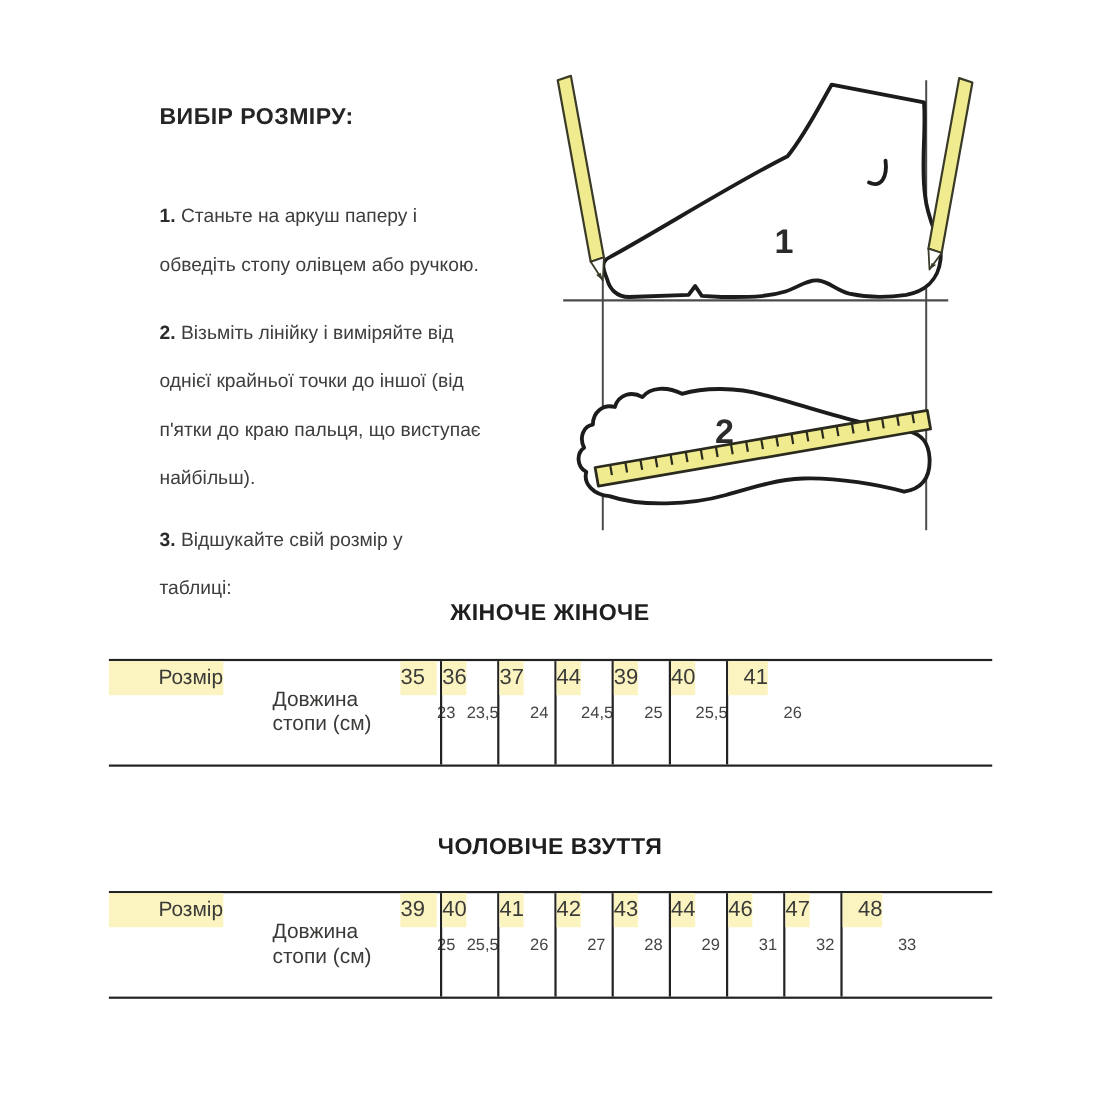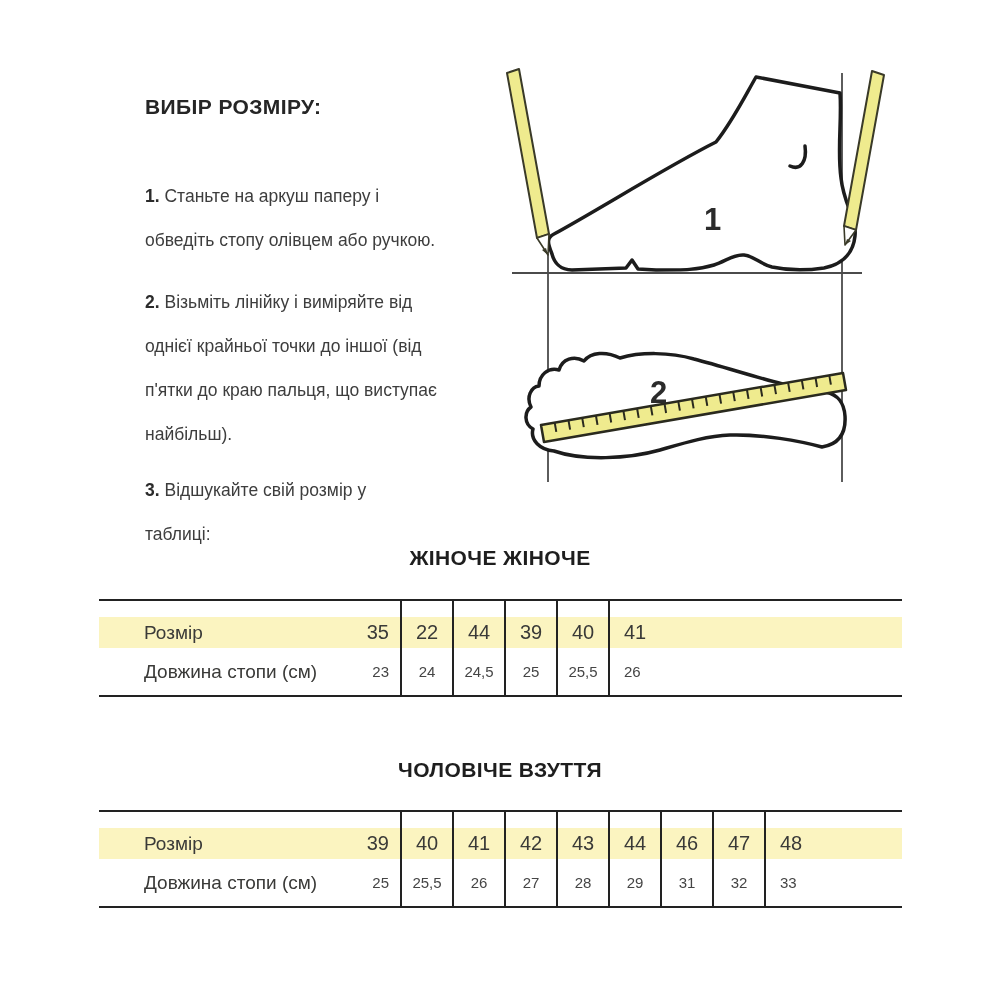--- a/index.html
+++ b/index.html
@@ -33,21 +33,21 @@
   .table-title{position:absolute;left:0;right:0;text-align:center;font-size:21px;
                font-weight:700;color:#1e1e1e;letter-spacing:.4px;}
   .table-title.t1{top:546px;}
   .table-title.t2{top:758px;}
 
   
   .size-table{position:absolute;left:99px;width:803px;height:94px;display:flex;
               border-top:2px solid #222;border-bottom:2px solid #222;color:#3a3a38;}
   .size-table.women{top:599px;}
   .size-table.men{top:810px;}
-  .col{display:flex;flex-direction:column;box-sizing:border-box;}
+  .col{display:flex;box-sizing:border-box;}
   .col .gap{height:16px;}
   .col .size{height:31px;background:var(--hl);display:flex;align-items:center;font-size:20px;}
   .col .len{flex:1;display:flex;align-items:center;font-size:15px;color:#454545;}
   .col.label{width:265px;}
   .col.label .size,.col.label .len{padding-left:45px;font-size:19px;color:#3a3a38;}
   .col.first{width:36px;}
   .col.first .size,.col.first .len{justify-content:flex-end;padding-right:11px;}
   .col.mid{width:52px;border-left:2px solid #222;}
   .col.mid .size,.col.mid .len{justify-content:center;}
   .col.lastc{flex:1;border-left:2px solid #222;}
@@ -152,21 +152,26 @@
         <div class="cell size">Розмір</div>
         <div class="cell len">Довжина стопи (см)</div>
       </div>
       <div class="col first">
         <div class="cell gap"></div>
         <div class="cell size">35</div>
         <div class="cell len">23</div>
       </div>
       <div class="col mid">
         <div class="cell gap"></div>
-        <div class="cell size">22</div>
+        <div class="cell size">36</div>
+        <div class="cell len">23,5</div>
+      </div>
+      <div class="col mid">
+        <div class="cell gap"></div>
+        <div class="cell size">37</div>
         <div class="cell len">24</div>
       </div>
       <div class="col mid">
         <div class="cell gap"></div>
         <div class="cell size">44</div>
         <div class="cell len">24,5</div>
       </div>
       <div class="col mid">
         <div class="cell gap"></div>
         <div class="cell size">39</div>

